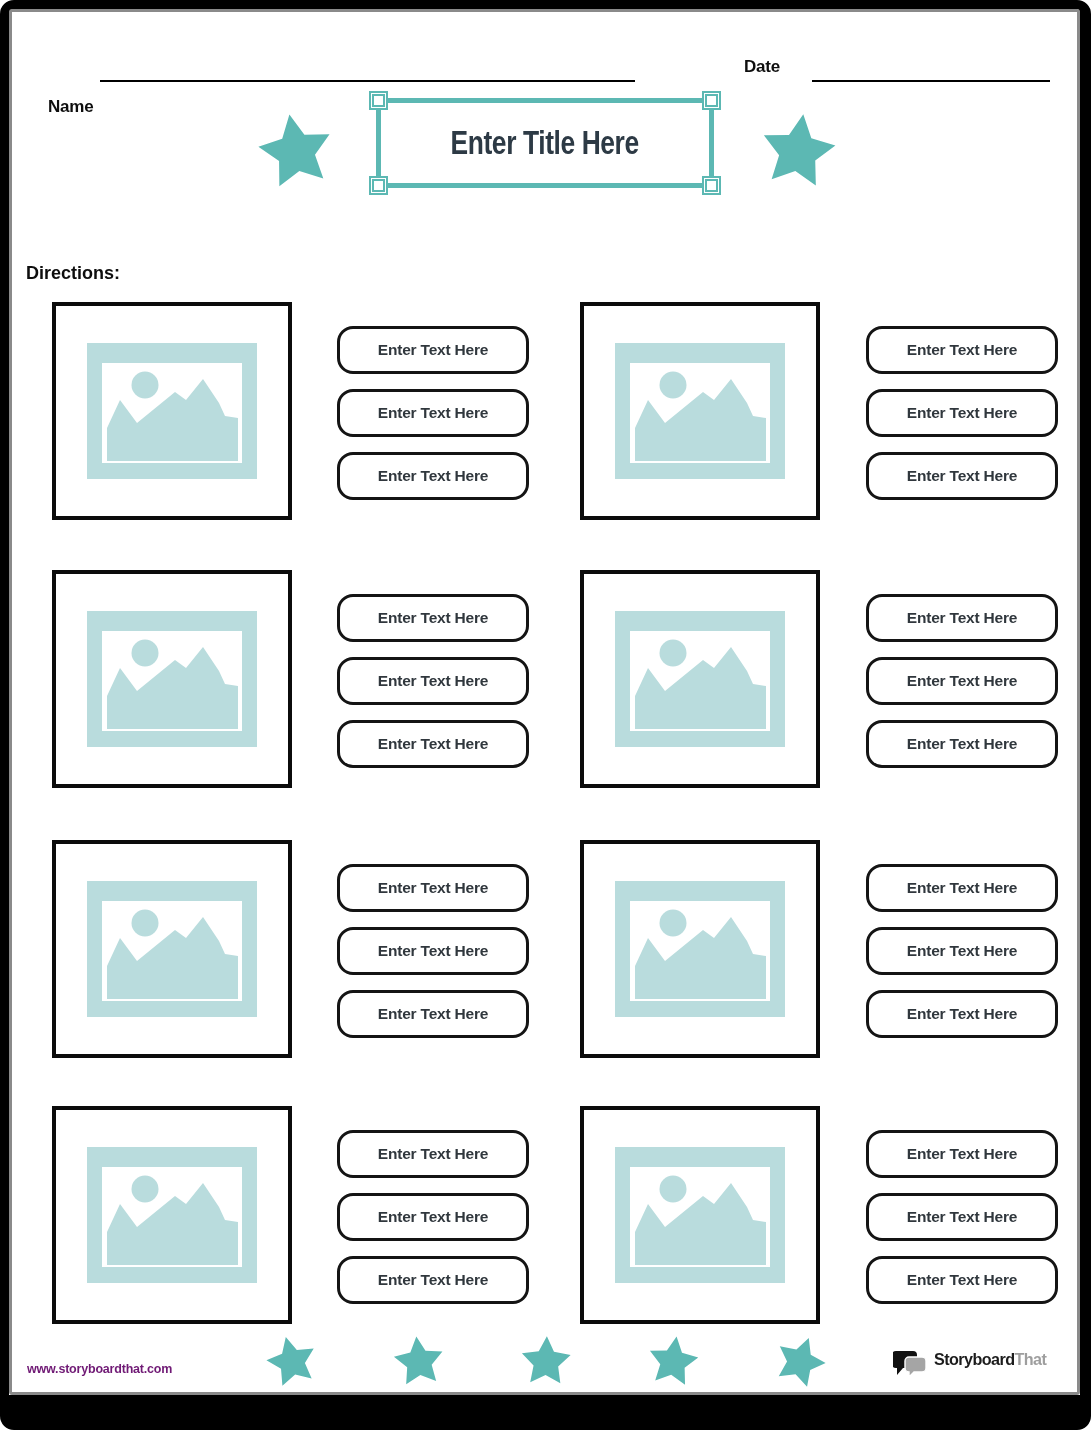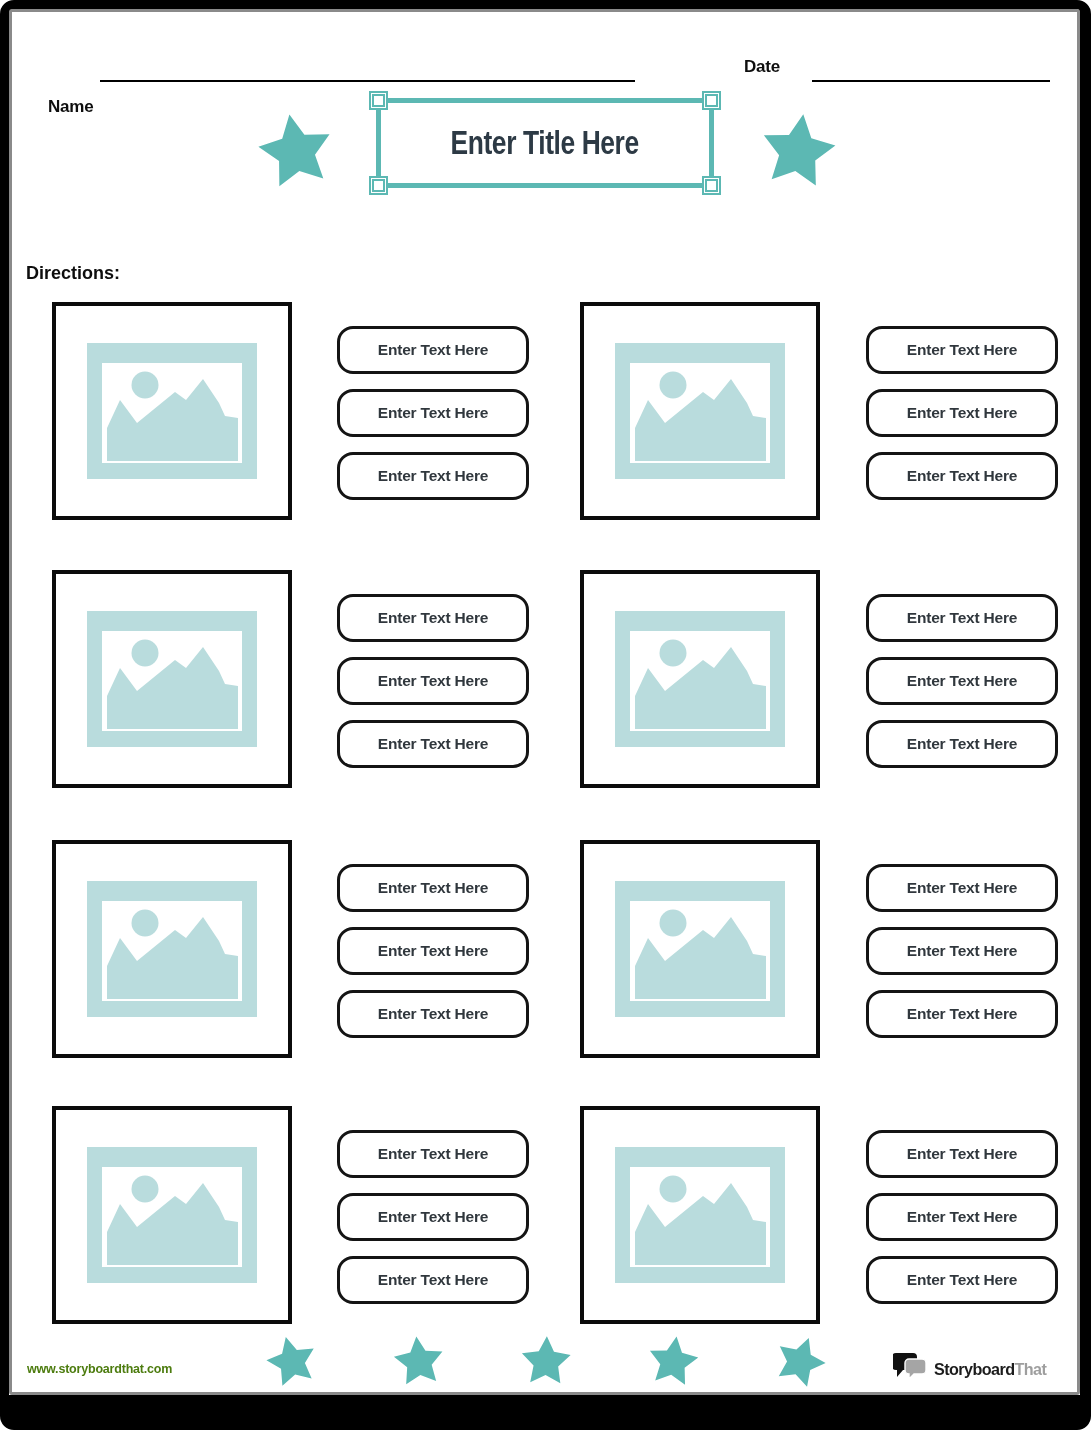--- a/index.html
+++ b/index.html
@@ -47,22 +47,22 @@
   .text-btn.b1{top:24px}.text-btn.b2{top:87px}.text-btn.b3{top:150px}
   .text-btn span{font-weight:bold;font-size:15.5px;color:#30373d;letter-spacing:-0.2px;white-space:nowrap;}
 
   
   .star-f{width:54px;height:54px;top:1335px;}
   .star-f1{left:265px;transform:rotate(-14deg);}
   .star-f2{left:392px;transform:rotate(-6deg);}
   .star-f3{left:519px;transform:rotate(2deg);}
   .star-f4{left:646px;transform:rotate(8deg);}
   .star-f5{left:773px;transform:rotate(20deg);}
-  .site-url{position:absolute;left:27px;top:1362px;font-weight:bold;font-size:12.5px;color:#4d7c0f;letter-spacing:-0.2px;}
-  .logo{position:absolute;left:893px;top:1350px;height:30px;display:flex;align-items:flex-end;}
+  .site-url{position:absolute;left:27px;top:1362px;font-weight:bold;font-size:12.5px;color:#701a75;letter-spacing:-0.2px;}
+  .logo{position:absolute;left:893px;top:1350px;height:30px;display:flex;align-items:flex-start;}
   .logo-icon{width:36px;height:28px;margin-right:5px;}
   .logo-text{font-size:17px;font-weight:bold;letter-spacing:-0.6px;white-space:nowrap;transform:scaleX(0.95);transform-origin:left center;}
   .logo-part1{color:#1c1c1c;}
   .logo-part2{color:var(--logo-gray);}
 
   .hidden-defs{position:absolute;width:0;height:0;overflow:hidden;}
 </style>
 </head>
 <body>
 

